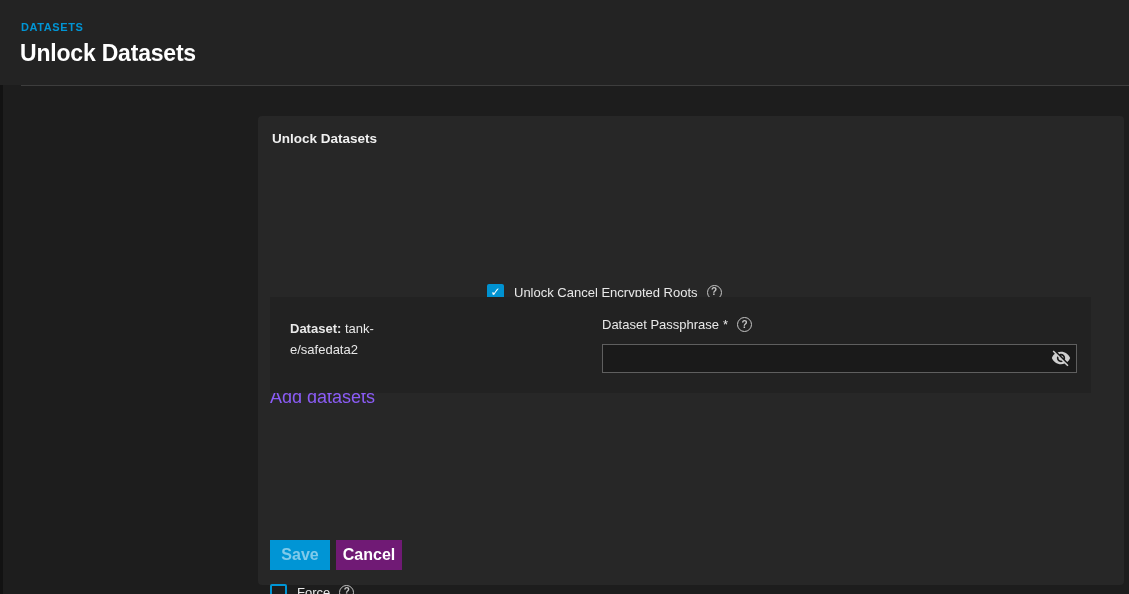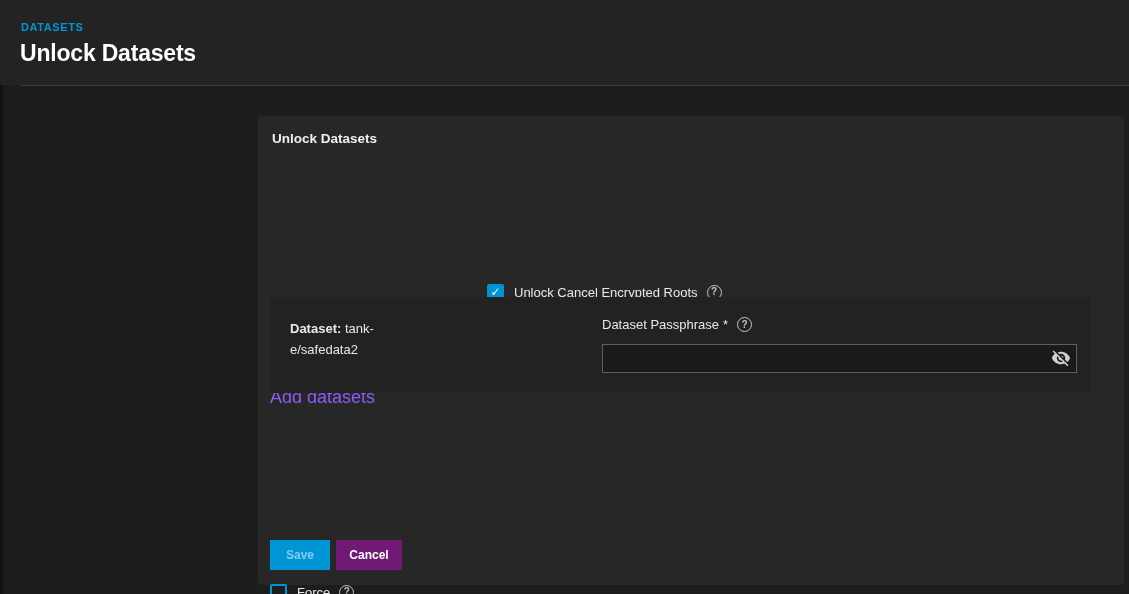--- a/index.html
+++ b/index.html
@@ -112,21 +112,21 @@
     cursor: pointer;
   }
   .eye-icon svg { width: 20px; height: 20px; fill: #cfcfcf; }
   
   .btn-row {
     position: absolute; left: 12px; top: 424px;
     display: flex; gap: 6px;
   }
   .btn {
     height: 30px; border: none; border-radius: 0;
-    font-size: 12px; font-weight: bold; cursor: pointer;
+    font-size: 16px; font-weight: bold; cursor: pointer;
     font-family: "Liberation Sans", "DejaVu Sans", sans-serif;
     padding: 0 0;
   }
   .btn-save {
     min-width: 60px;
     background: #0095d5; color: rgba(255,255,255,0.5);
   }
   .btn-cancel {
     min-width: 66px;
     background: #701a75; color: #ffffff;

